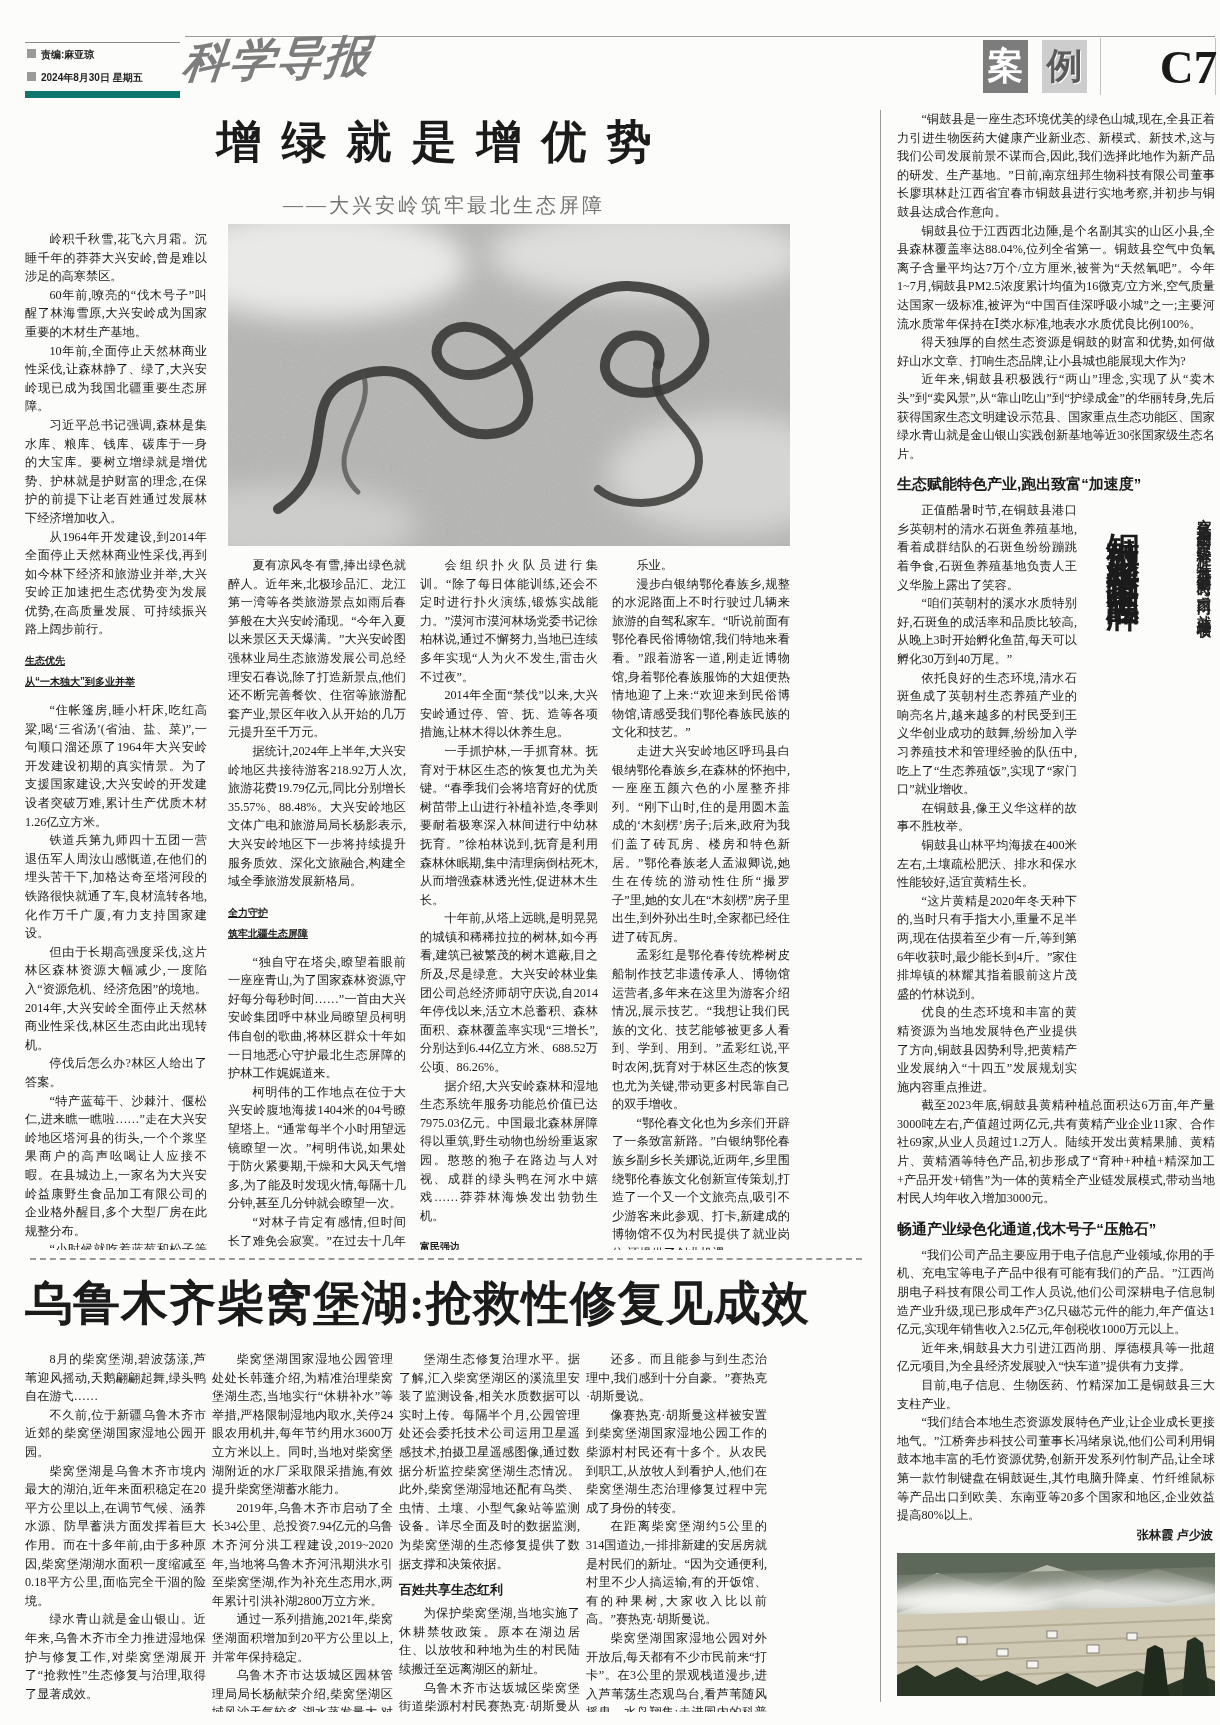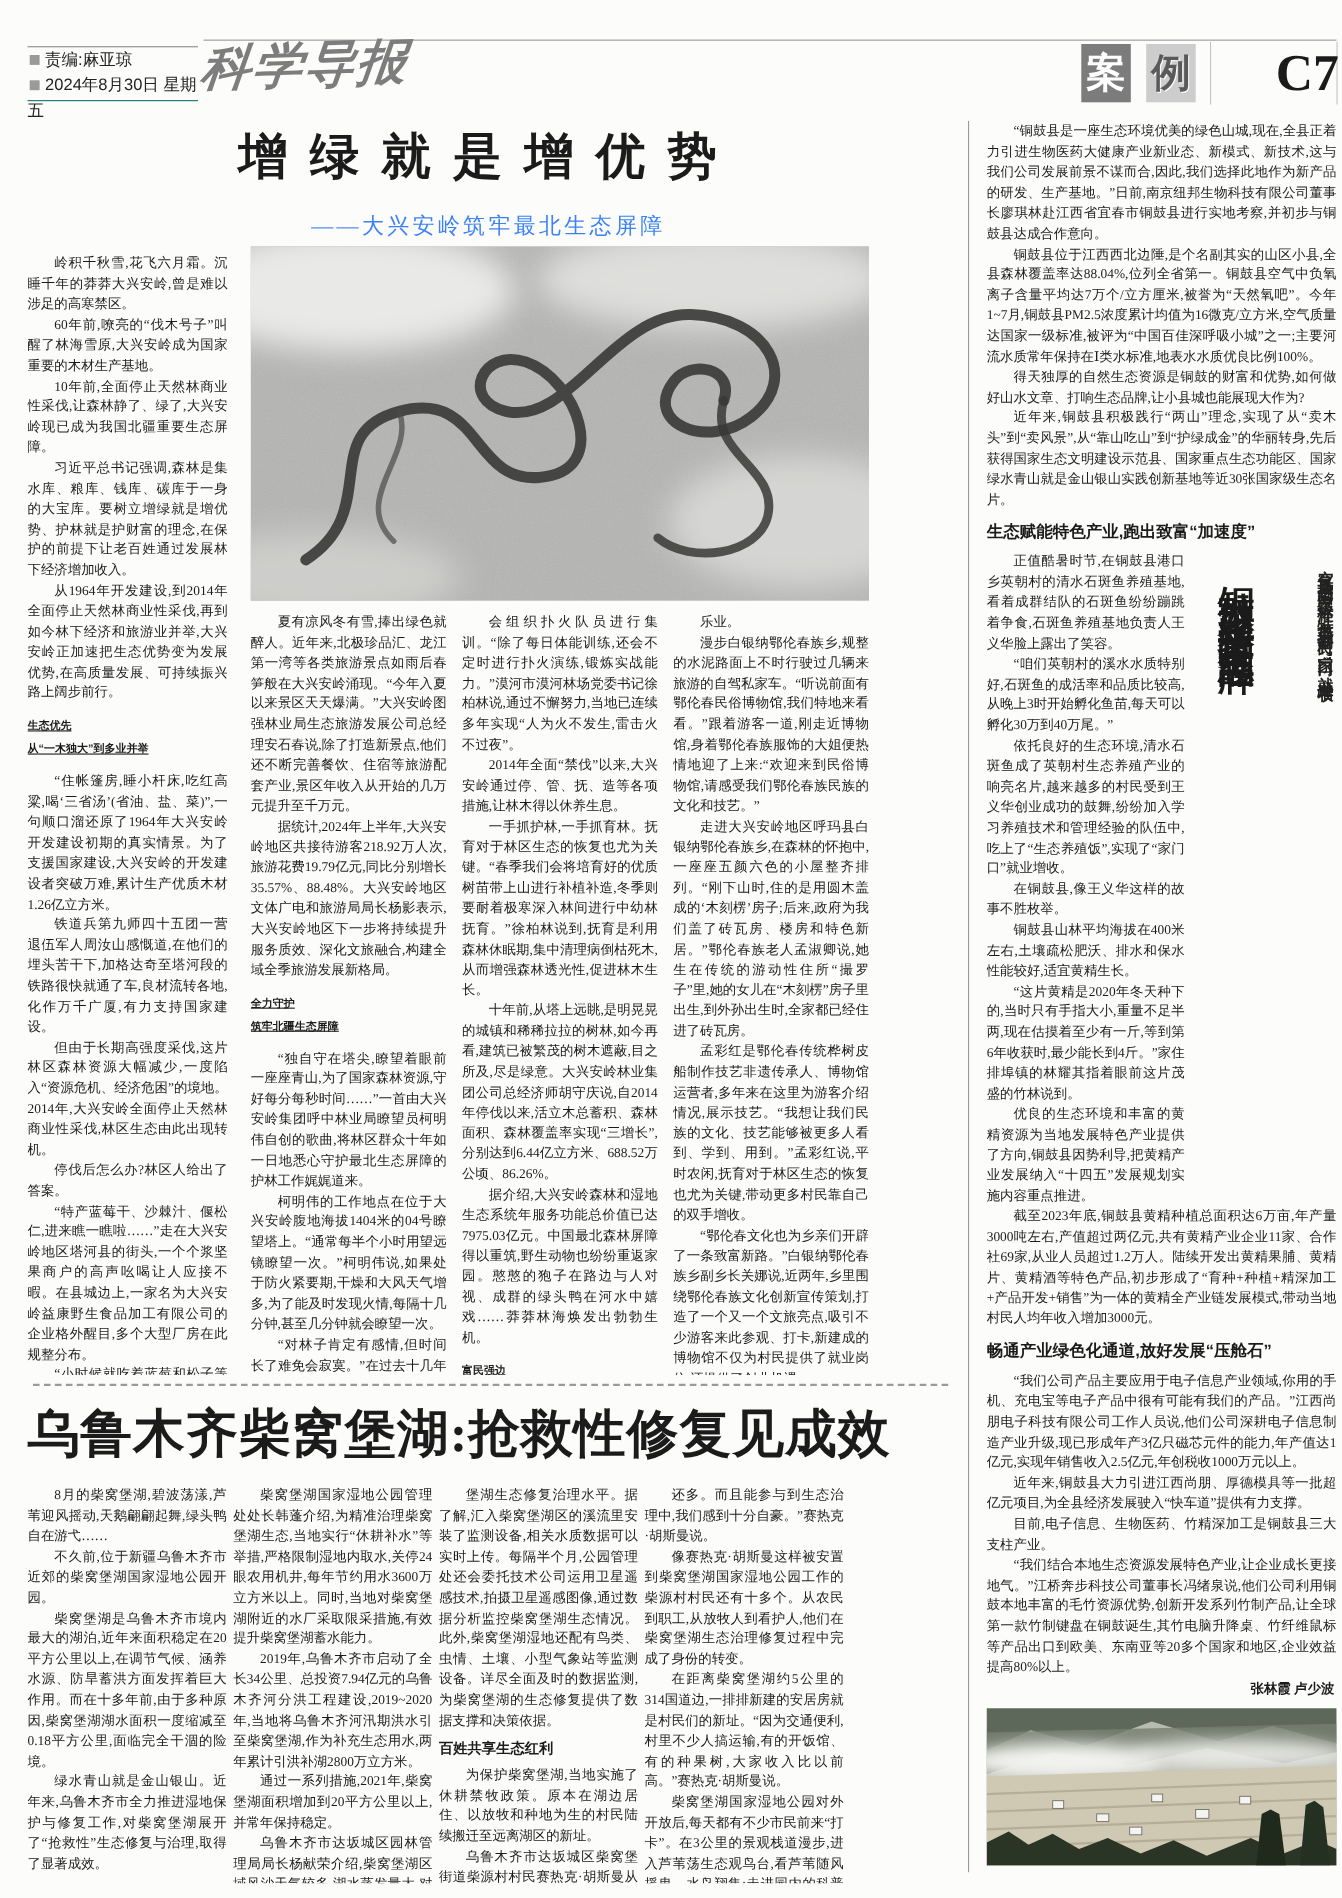--- a/index.html
+++ b/index.html
@@ -1,35 +1,35 @@
 <!DOCTYPE html>
 <html><head>
 <meta charset="utf-8">
 <style>
   html,body{margin:0;padding:0;}
   body{width:1220px;height:1725px;position:relative;background:#fcfcfa;color:#1b1b1b;
        font-family:"Liberation Serif","DejaVu Serif",serif;overflow:hidden;}
   .abs{position:absolute;}
   
-  #editor-block{left:25px;top:42px;width:155px;height:48px;border-top:1px solid #8a8a8a;border-bottom:1px solid #0f766e;
-      font-family:"Liberation Sans","DejaVu Sans",sans-serif;font-size:15px;line-height:23px;font-weight:normal;color:#222;}
+  #editor-block{left:25px;top:42px;width:155px;height:48px;border-top:1px solid #8a8a8a;border-bottom:7px solid #0f766e;
+      font-family:"Liberation Sans","DejaVu Sans",sans-serif;font-size:10px;line-height:23px;font-weight:bold;color:#222;}
   .sq{display:inline-block;width:9px;height:9px;background:#9a9a9a;margin:0 5px 0 2px;}
   #masthead{left:183px;top:30px;width:150px;height:62px;font-size:45px;font-weight:bold;font-style:italic;
       color:#7d7d7d;letter-spacing:2px;transform:skewX(-8deg) rotate(-2deg);white-space:nowrap;}
   #top-rule{left:185px;top:36px;width:1030px;height:0;border-top:1px solid #9a9a9a;}
   .secbox{top:40px;width:45px;height:53px;text-align:center;line-height:53px;font-size:36px;font-weight:bold;
       font-family:"Liberation Serif",serif;}
   #secbox-1{left:983px;background:#7c7c7c;color:#fff;}
   #secbox-2{left:1042px;background:#cdcdcd;color:#5a5a5a;text-shadow:1px 1px 0 #fff;}
   .vline{top:38px;width:0;height:57px;border-left:1px solid #c2c2c2;}
   #page-no{left:1136px;top:38px;width:105px;height:58px;font-size:47px;font-weight:bold;text-align:center;line-height:58px;}
   
   #main-hl{left:25px;top:112px;width:838px;text-align:center;font-size:45px;font-weight:900;letter-spacing:20px;
       font-family:"Liberation Sans","DejaVu Sans",sans-serif;white-space:nowrap;}
-  #main-deck{left:25px;top:192px;width:838px;text-align:center;font-size:20px;letter-spacing:3px;color:#3b82f6;}
+  #main-deck{left:25px;top:192px;width:838px;text-align:center;font-size:20px;letter-spacing:3px;color:#737373;}
   .bodytext{font-size:12.2px;line-height:18.6px;text-align:justify;}
   .bodytext p{margin:0;text-indent:2em;}
   .col-h{font-family:"Liberation Sans","DejaVu Sans",sans-serif;font-weight:bold;font-size:10px;line-height:21px;
       margin:11px 0 9px;white-space:pre-line;text-indent:0!important;text-decoration:underline;}
   #col1{left:25px;top:230px;width:182px;height:1020px;overflow:hidden;}
   #photo1{left:228px;top:224px;width:562px;height:322px;background:#c4c4c4;}
   #midcols{left:228px;top:556px;width:562px;height:694px;display:flex;gap:14px;}
   #midcols .mc{width:178px;height:694px;overflow:hidden;}
   .byline{text-align:right;font-weight:bold;text-indent:0!important;padding-right:2px;}
   
@@ -218,21 +218,21 @@
     <div>
         <p>正值酷暑时节,在铜鼓县港口乡英朝村的清水石斑鱼养殖基地,看着成群结队的石斑鱼纷纷蹦跳着争食,石斑鱼养殖基地负责人王义华脸上露出了笑容。</p>
         <p>“咱们英朝村的溪水水质特别好,石斑鱼的成活率和品质比较高,从晚上3时开始孵化鱼苗,每天可以孵化30万到40万尾。”</p>
         <p>依托良好的生态环境,清水石斑鱼成了英朝村生态养殖产业的响亮名片,越来越多的村民受到王义华创业成功的鼓舞,纷纷加入学习养殖技术和管理经验的队伍中,吃上了“生态养殖饭”,实现了“家门口”就业增收。</p>
         <p>在铜鼓县,像王义华这样的故事不胜枚举。</p>
         <p>铜鼓县山林平均海拔在400米左右,土壤疏松肥沃、排水和保水性能较好,适宜黄精生长。</p>
         <p>“这片黄精是2020年冬天种下的,当时只有手指大小,重量不足半两,现在估摸着至少有一斤,等到第6年收获时,最少能长到4斤。”家住排埠镇的林耀其指着眼前这片茂盛的竹林说到。</p>
         <p>优良的生态环境和丰富的黄精资源为当地发展特色产业提供了方向,铜鼓县因势利导,把黄精产业发展纳入“十四五”发展规划实施内容重点推进。</p>
         <p>截至2023年底,铜鼓县黄精种植总面积达6万亩,年产量3000吨左右,产值超过两亿元,共有黄精产业企业11家、合作社69家,从业人员超过1.2万人。陆续开发出黄精果脯、黄精片、黄精酒等特色产品,初步形成了“育种+种植+精深加工+产品开发+销售”为一体的黄精全产业链发展模式,带动当地村民人均年收入增加3000元。</p>
       </div>
-    <h3 class="ra-h">畅通产业绿色化通道,放好发展“压舱石”</h3>
+    <h3 class="ra-h">畅通产业绿色化通道,伐木号子“压舱石”</h3>
     <div>
         <p>“我们公司产品主要应用于电子信息产业领域,你用的手机、充电宝等电子产品中很有可能有我们的产品。”江西尚朋电子科技有限公司工作人员说,他们公司深耕电子信息制造产业升级,现已形成年产3亿只磁芯元件的能力,年产值达1亿元,实现年销售收入2.5亿元,年创税收1000万元以上。</p>
         <p>近年来,铜鼓县大力引进江西尚朋、厚德模具等一批超亿元项目,为全县经济发展驶入“快车道”提供有力支撑。</p>
         <p>目前,电子信息、生物医药、竹精深加工是铜鼓县三大支柱产业。</p>
         <p>“我们结合本地生态资源发展特色产业,让企业成长更接地气。”江桥奔步科技公司董事长冯绪泉说,他们公司利用铜鼓本地丰富的毛竹资源优势,创新开发系列竹制产品,让全球第一款竹制键盘在铜鼓诞生,其竹电脑升降桌、竹纤维鼠标等产品出口到欧美、东南亚等20多个国家和地区,企业效益提高80%以上。</p>
       </div>
 
   </div>
   <p class="byline bodytext" style="margin:4px 0 0;">张林霞 卢少波</p>
 

